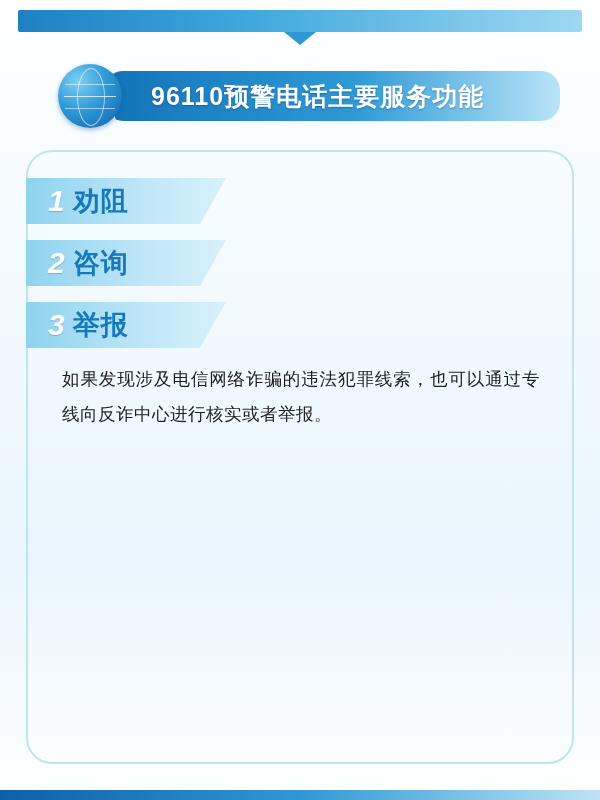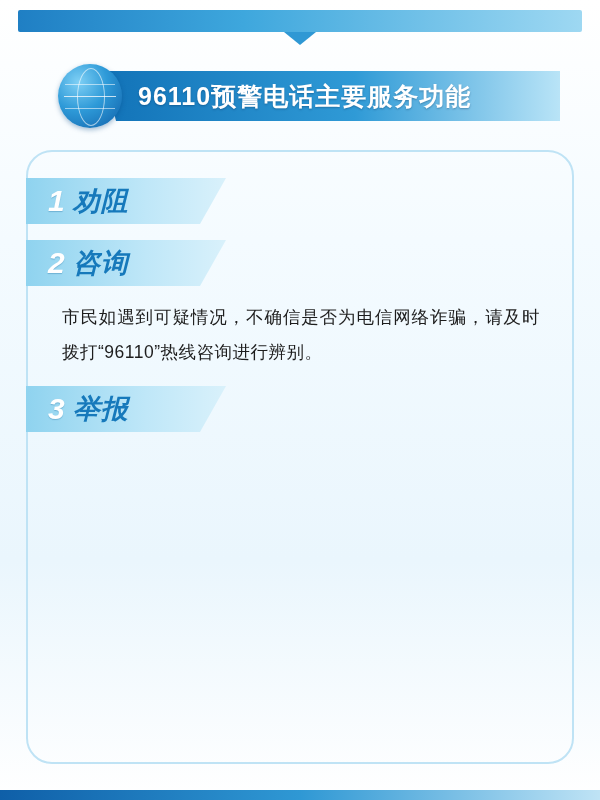--- a/index.html
+++ b/index.html
@@ -100,24 +100,25 @@
   .globe-line-a { top: 20px; }
   .globe-line-b { top: 44px; }
   .title-plate {
     position: relative;
     margin-left: -18px;
     height: 50px;
     flex: 1 1 auto;
     background: linear-gradient(90deg, #1273b8 0%, #2f9ad6 55%, #b9e4f7 100%);
     display: flex;
     align-items: center;
-    padding-left: 34px;
+    padding-left: 47px;
     box-sizing: border-box;
     clip-path: polygon(0 0, 100% 0, 100% 100%, 12px 100%);
     z-index: 2;
+    border-radius: 19px;
   }
   .title-text {
     color: #ffffff;
     font-size: 25px;
     font-weight: bold;
     letter-spacing: 1px;
     white-space: nowrap;
     text-shadow: 0 1px 2px rgba(0,40,80,0.35);
   }
   
@@ -150,21 +151,20 @@
     line-height: 1;
     margin-right: 8px;
     text-shadow: 0 1px 1px rgba(30,110,160,0.35);
   }
   .sec-title {
     color: #1679bb;
     font-size: 27px;
     font-weight: bold;
     line-height: 1;
     letter-spacing: 1px;
-    font-style: italic;
   }
   .sec-body {
     margin: 14px 34px 0 36px;
     color: #1d1d1d;
     font-size: 17.5px;
     line-height: 2.0;
     text-align: justify;
     letter-spacing: 0.5px;
   }
   
@@ -204,26 +204,26 @@
         <span class="sec-num">1</span>
         <span class="sec-title">劝阻</span>
       </div>
     </div>
 
     <div class="section">
       <div class="sec-head">
         <span class="sec-num">2</span>
         <span class="sec-title">咨询</span>
       </div>
-      <div class="sec-body">市民如遇到可疑情况，不确信是否为电信网络诈骗，请及时拨打“96110”热线咨询进行辨别。</div>
     </div>
 
     <div class="section">
       <div class="sec-head">
         <span class="sec-num">3</span>
         <span class="sec-title">举报</span>
       </div>
+      <div class="sec-body">如果发现涉及电信网络诈骗的违法犯罪线索，也可以通过专线向反诈中心进行核实或者举报。</div>
     </div>
 
   </div>
 
   <div class="bottom-bar"></div>
 </div>
 
 </body></html>

